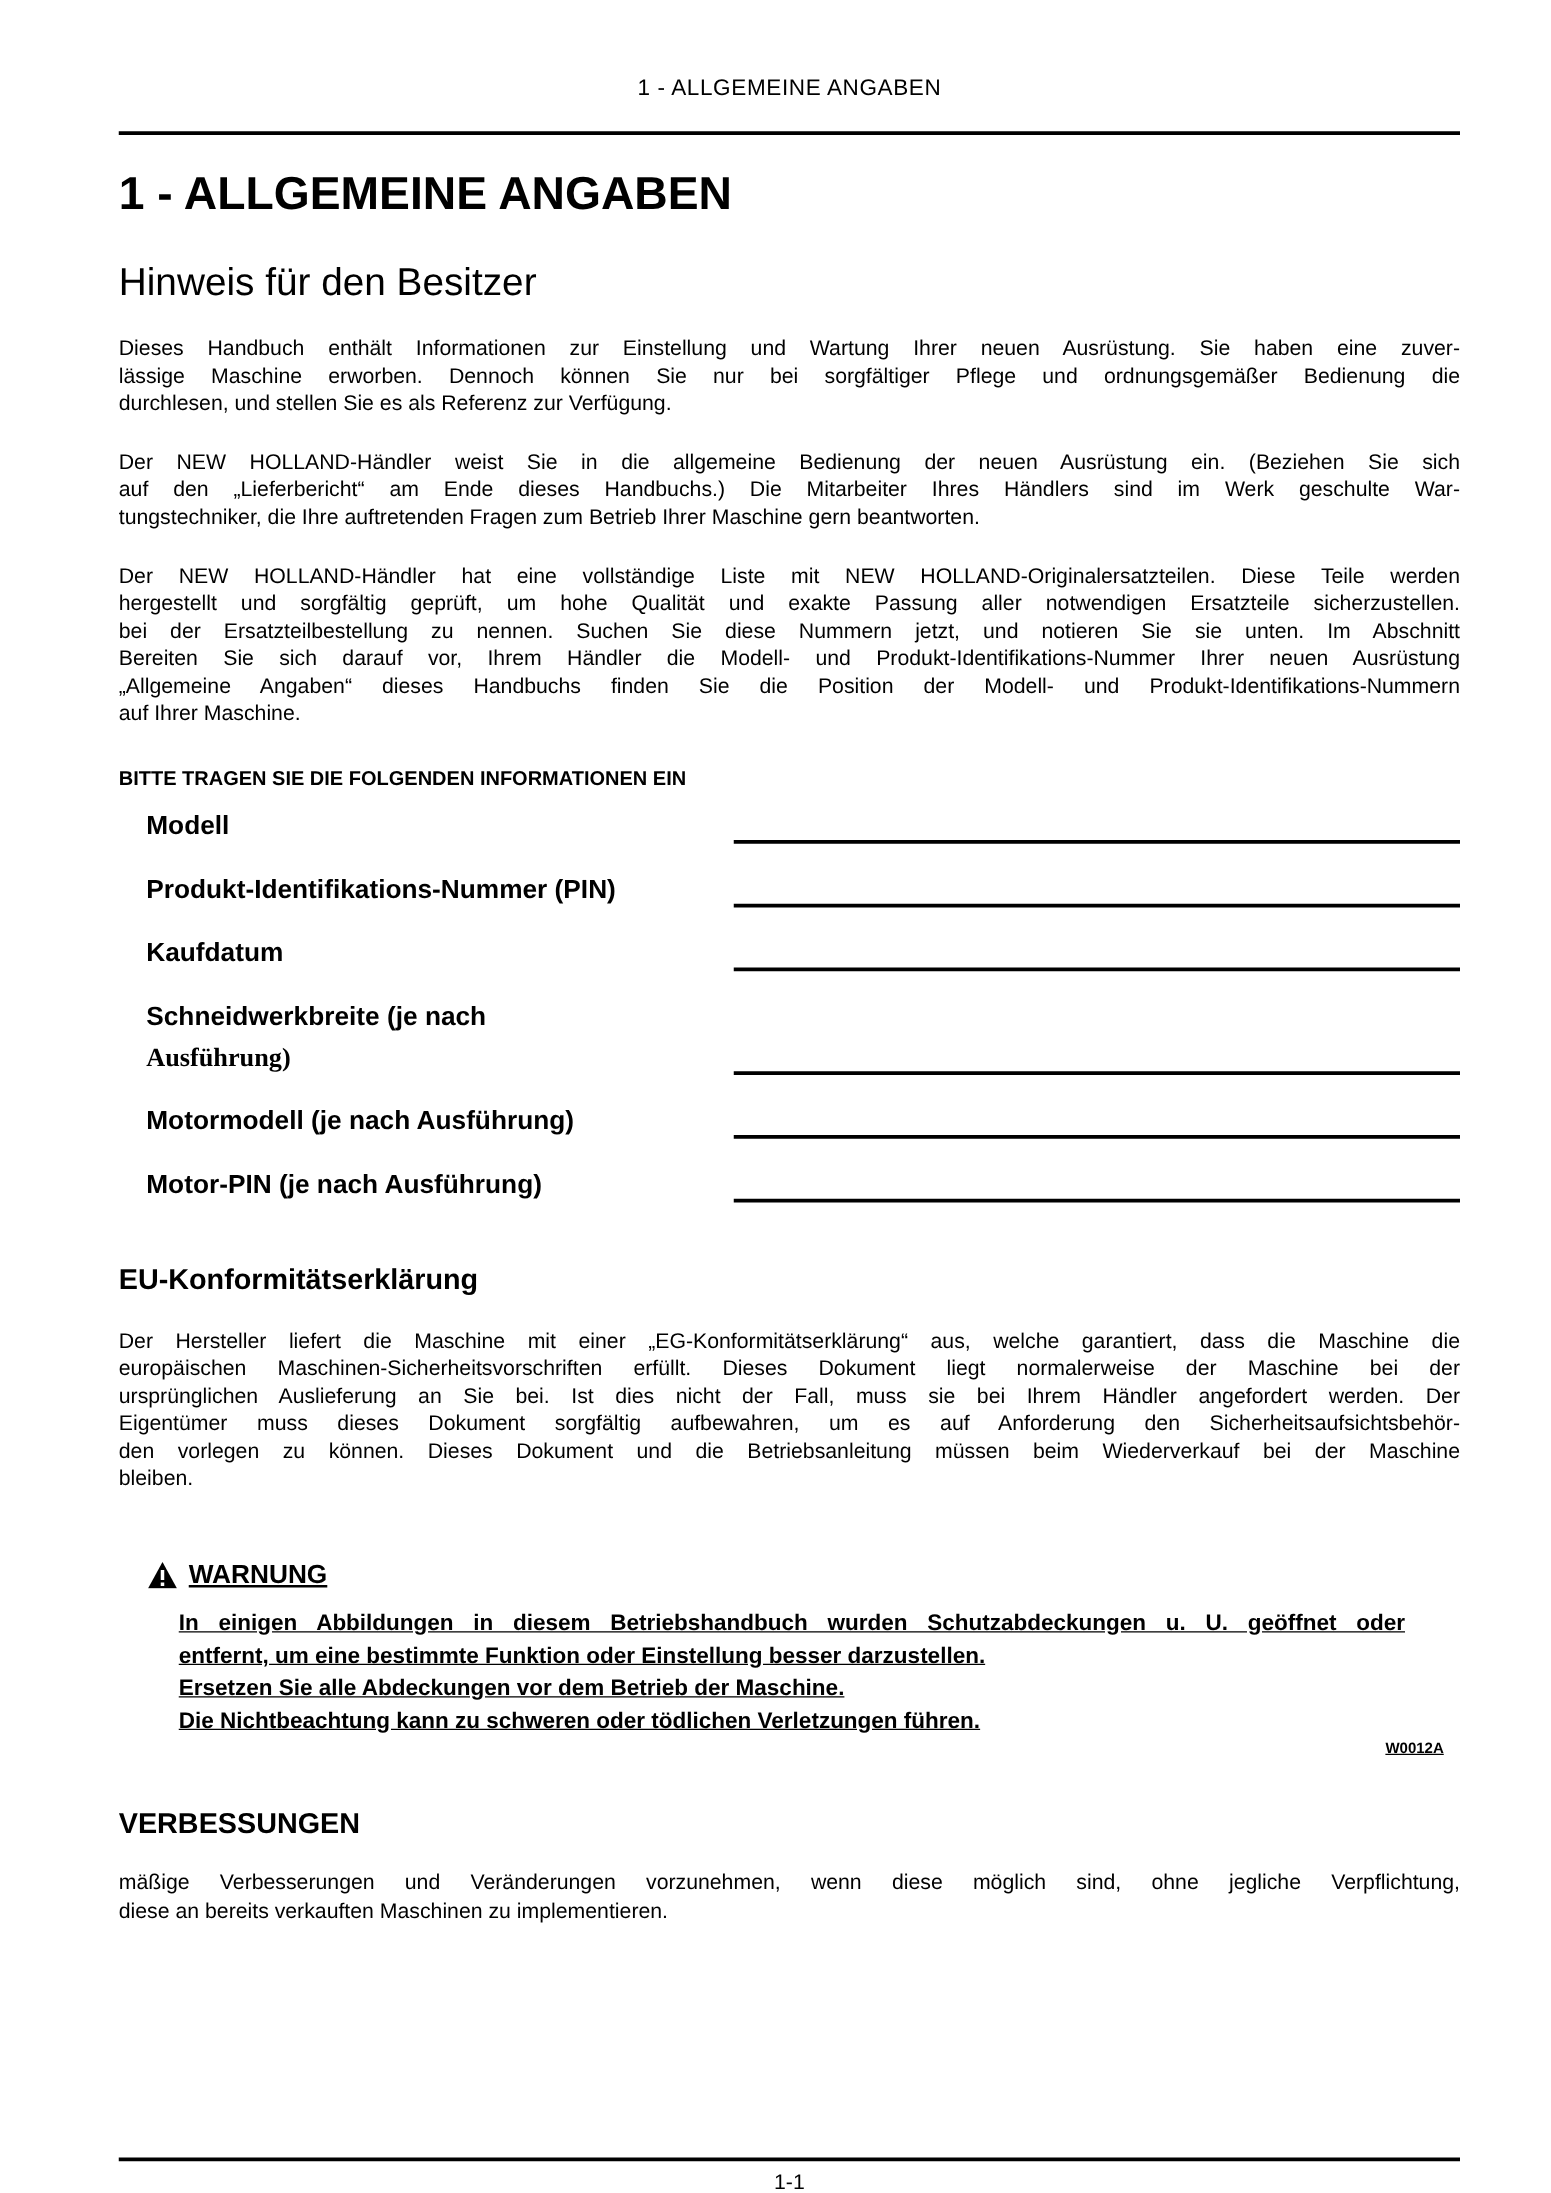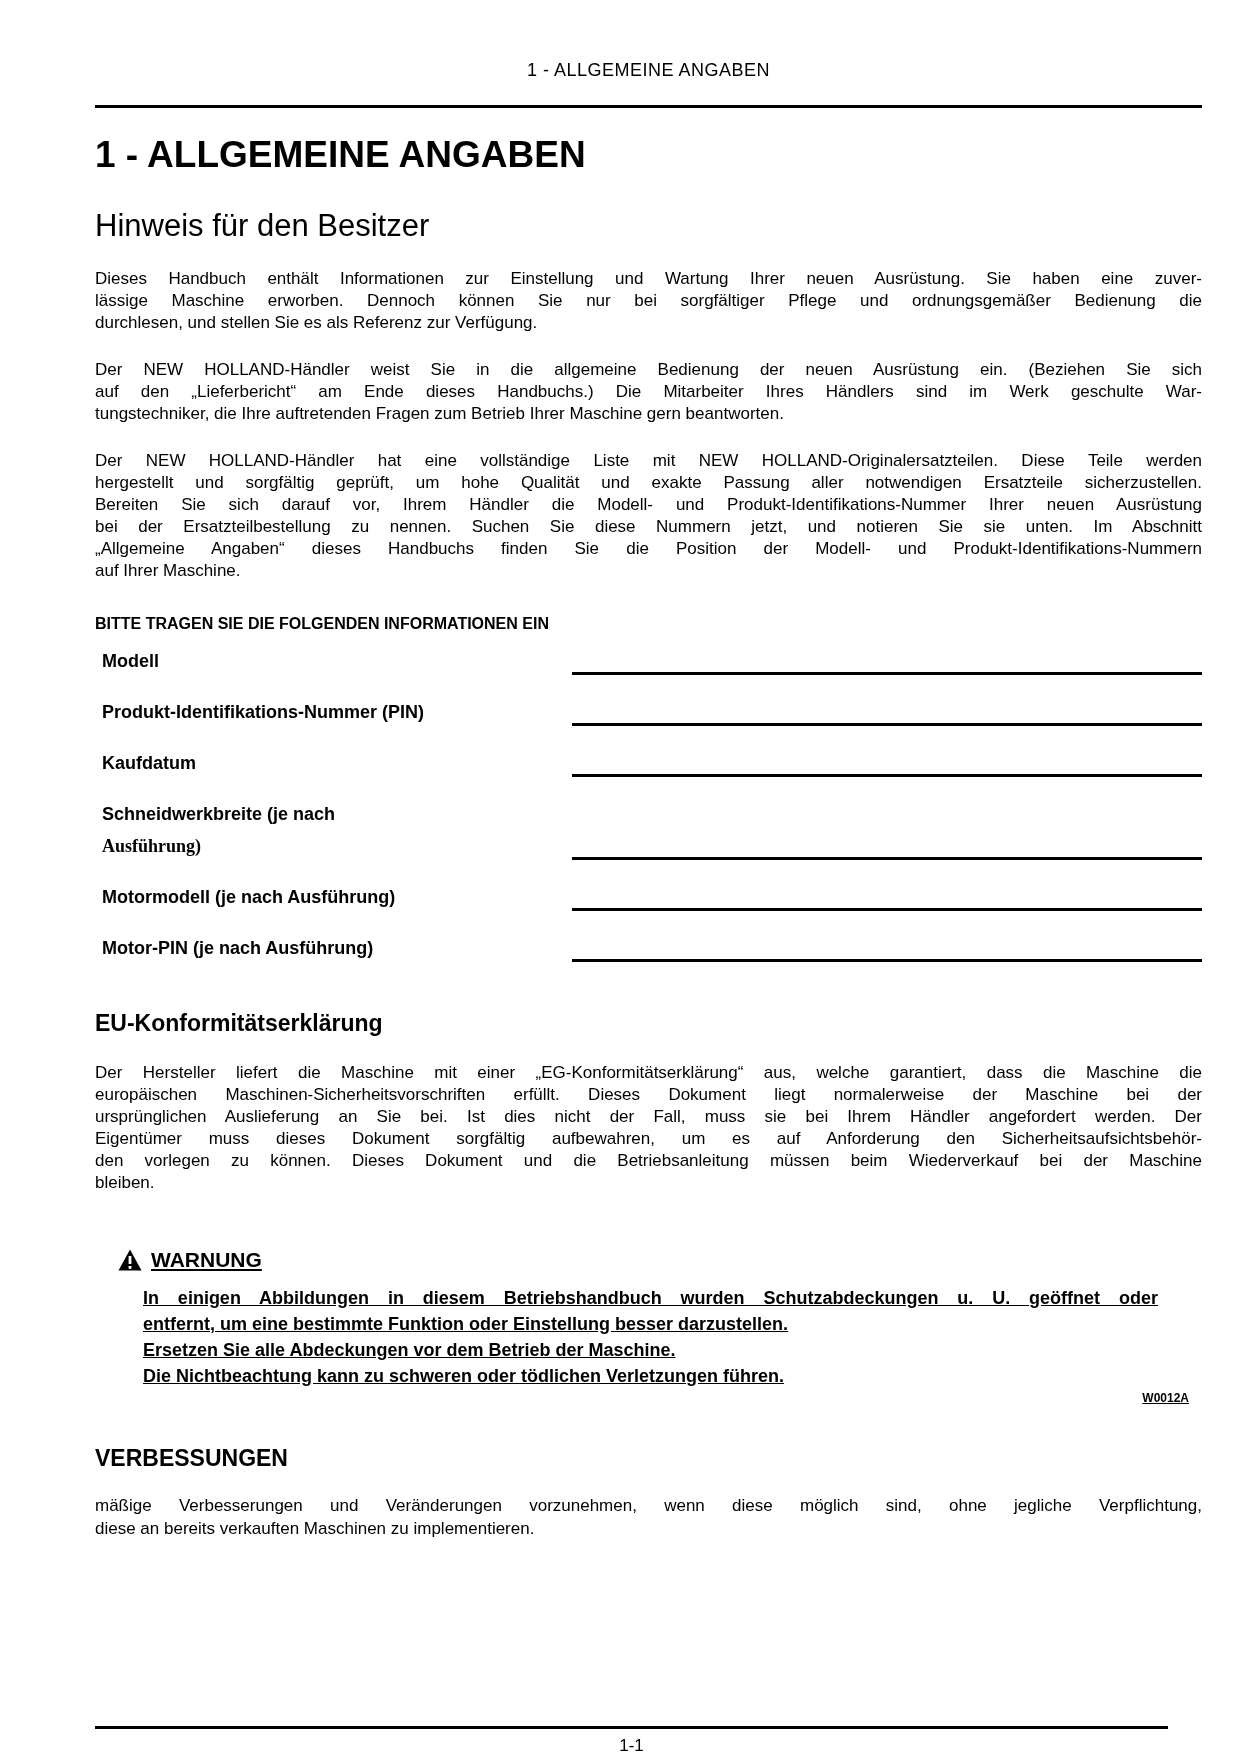--- a/index.html
+++ b/index.html
@@ -8,21 +8,21 @@
     position: relative;
     width: 1241px;
     height: 1754px;
     background: #ffffff;
     color: #000;
     font-family: "Liberation Sans", sans-serif;
     overflow: hidden;
   }
   .content {
     padding-left: 95px;
-    padding-right: 39px; 
+    padding-right: 73px; 
   }
   .running-head {
     padding-top: 60px;
     text-align: center;
     font-size: 18px;
     letter-spacing: 0.5px;
   }
   .head-rule {
     margin-top: 24px;
     height: 3px;
@@ -53,22 +53,22 @@
     font-weight: bold;
   }
   .form-block { margin-top: 12px; }
   .form-row {
     display: flex;
     align-items: flex-end;
     margin-bottom: 19px;
   }
   .form-label {
     flex: 0 0 470px;
-    margin-left: 7px;
-    font-size: 18px;
+    margin-left: 22px;
+    font-size: 21px;
     font-weight: bold;
     line-height: 32px;
   }
   .form-label .lbl2 { display: block; font-family: Liberation Serif, serif; }
   .form-line {
     flex: 1;
     border-bottom: 3px solid #000;
     height: 30px;
     margin-bottom: 2px;
   }
@@ -141,22 +141,22 @@
 
     <div class="para">
       <div class="jl">Der NEW HOLLAND-Händler weist Sie in die allgemeine Bedienung der neuen Ausrüstung ein. (Beziehen Sie sich</div>
       <div class="jl">auf den „Lieferbericht“ am Ende dieses Handbuchs.) Die Mitarbeiter Ihres Händlers sind im Werk geschulte War-</div>
       <div class="jl-last">tungstechniker, die Ihre auftretenden Fragen zum Betrieb Ihrer Maschine gern beantworten.</div>
     </div>
 
     <div class="para">
       <div class="jl">Der NEW HOLLAND-Händler hat eine vollständige Liste mit NEW HOLLAND-Originalersatzteilen. Diese Teile werden</div>
       <div class="jl">hergestellt und sorgfältig geprüft, um hohe Qualität und exakte Passung aller notwendigen Ersatzteile sicherzustellen.</div>
+      <div class="jl">bei der Ersatzteilbestellung zu nennen. Suchen Sie diese Nummern jetzt, und notieren Sie sie unten. Im Abschnitt</div>
       <div class="jl">Bereiten Sie sich darauf vor, Ihrem Händler die Modell- und Produkt-Identifikations-Nummer Ihrer neuen Ausrüstung</div>
-      <div class="jl">bei der Ersatzteilbestellung zu nennen. Suchen Sie diese Nummern jetzt, und notieren Sie sie unten. Im Abschnitt</div>
       <div class="jl">„Allgemeine Angaben“ dieses Handbuchs finden Sie die Position der Modell- und Produkt-Identifikations-Nummern</div>
       <div class="jl-last">auf Ihrer Maschine.</div>
     </div>
 
     <div class="form-heading">BITTE TRAGEN SIE DIE FOLGENDEN INFORMATIONEN EIN</div>
 
     <div class="form-block">
 
       <div class="form-row">
         <div class="form-label">Modell</div>

